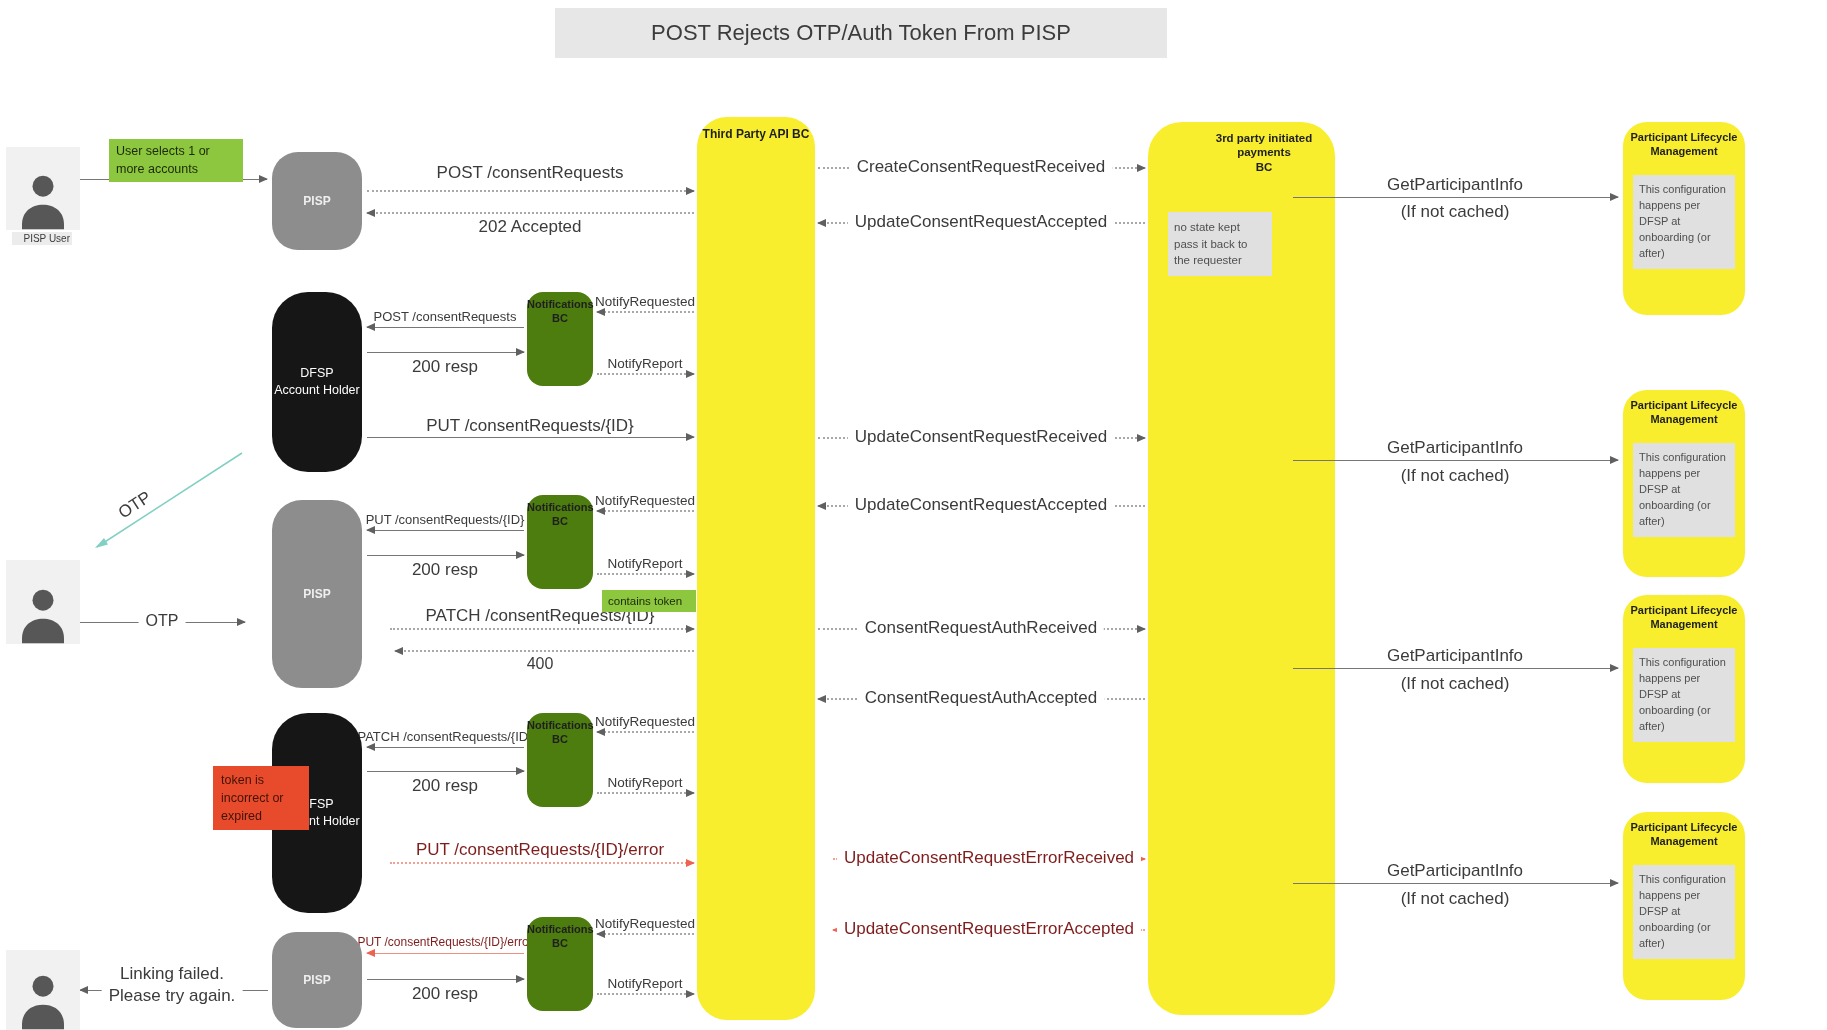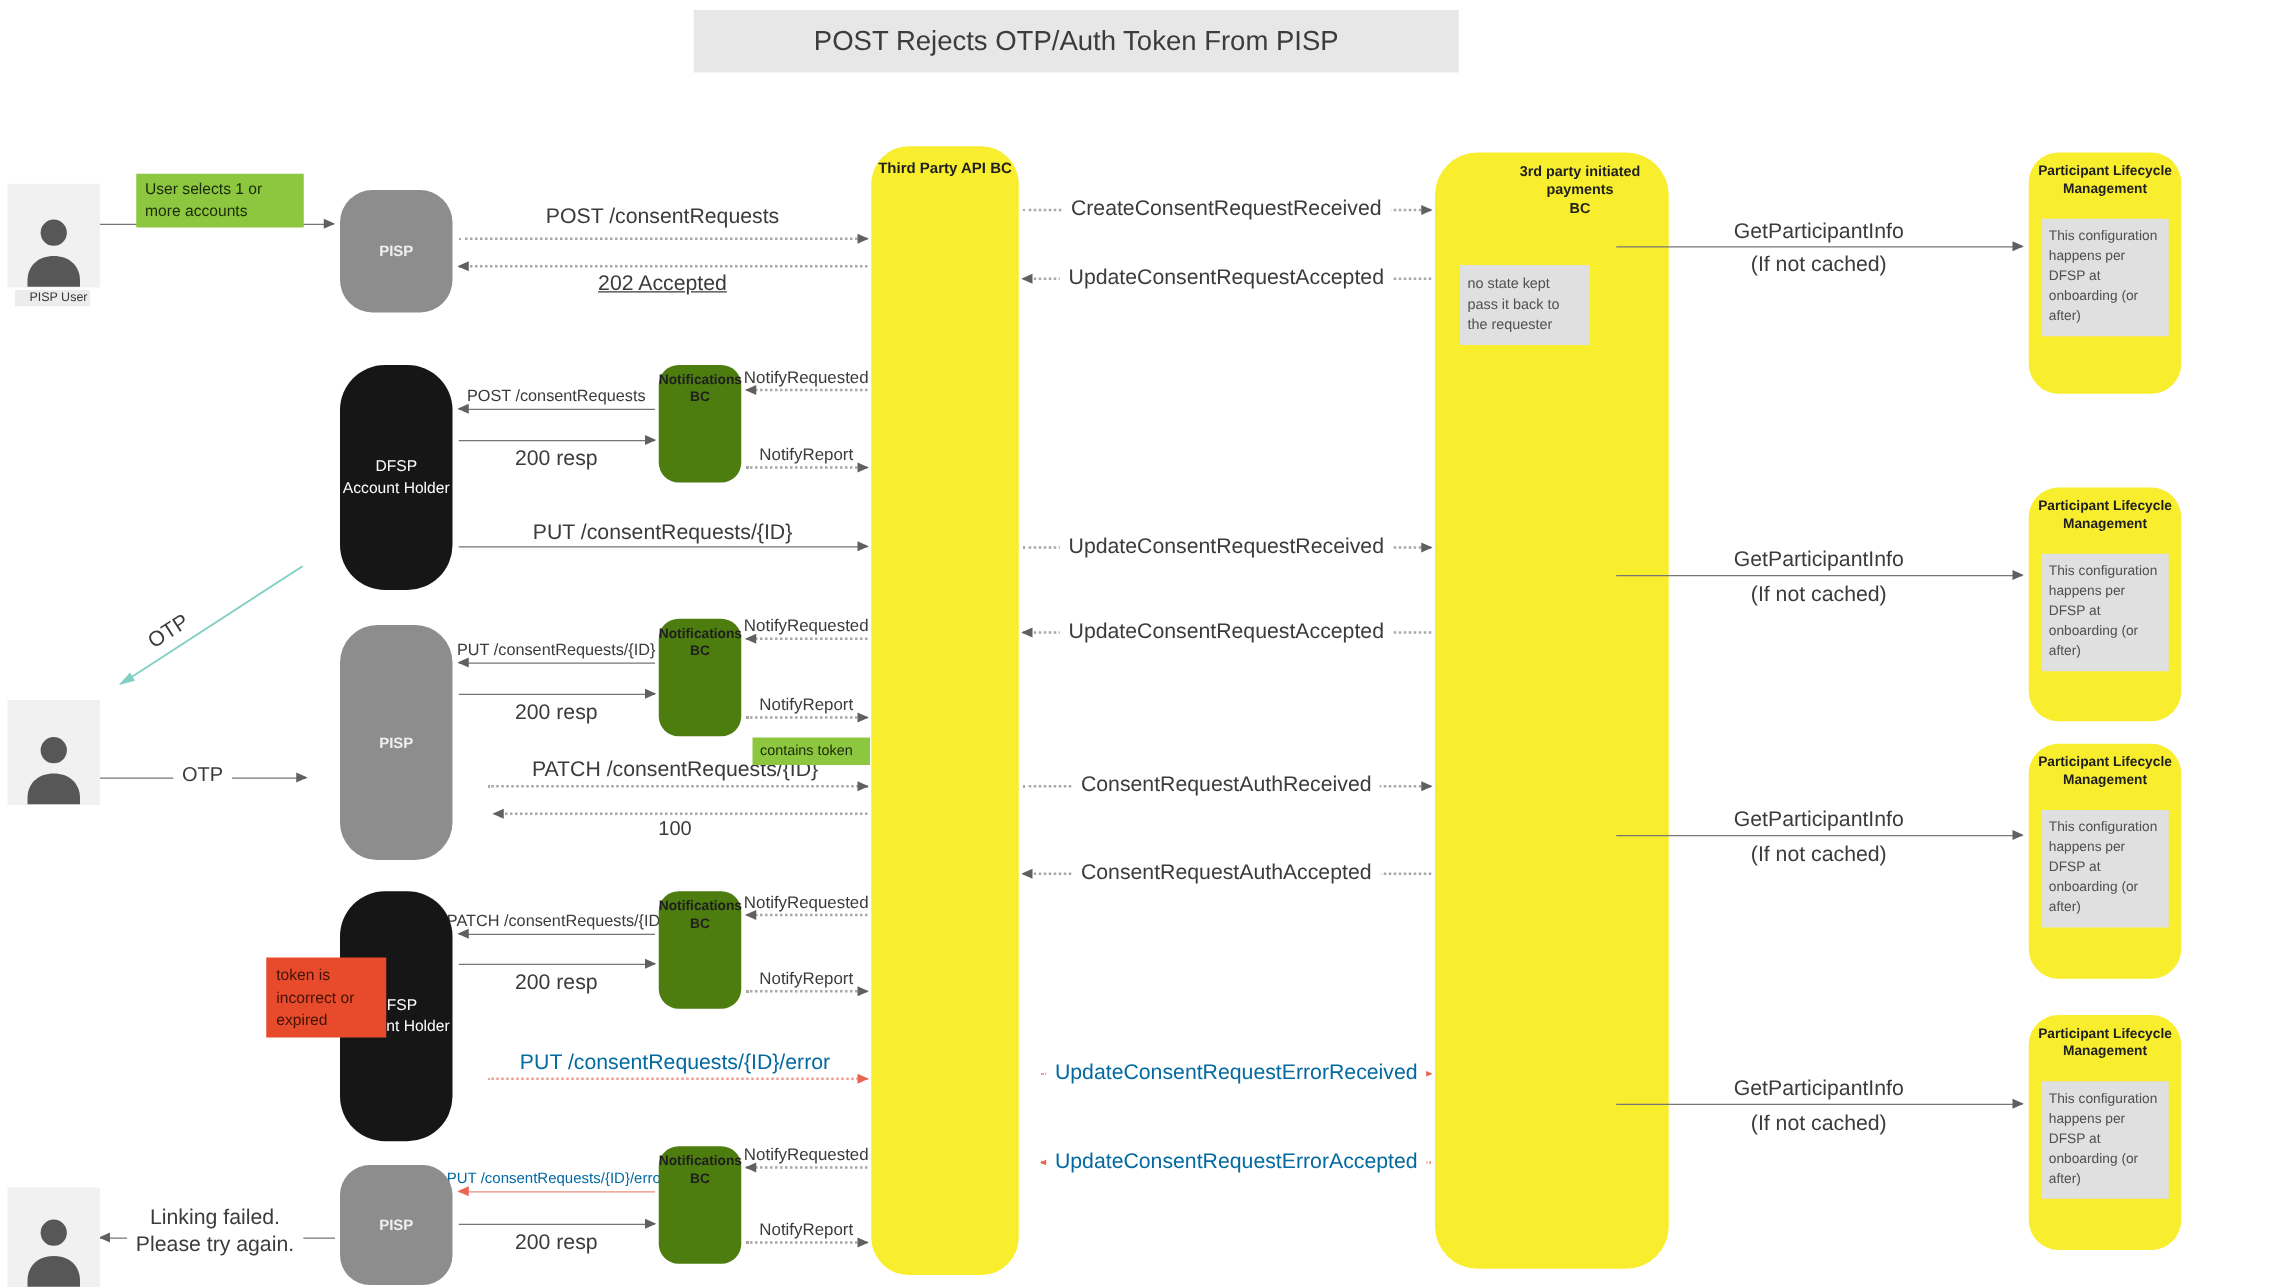--- a/index.html
+++ b/index.html
@@ -35,21 +35,21 @@
   .r::after{content:"";position:absolute;right:-1px;top:-5px;width:0;height:0;
             border-left:9px solid #606060;border-top:4px solid transparent;border-bottom:4px solid transparent;}
   .l::before{content:"";position:absolute;left:-1px;top:-5px;width:0;height:0;
             border-right:9px solid #606060;border-top:4px solid transparent;border-bottom:4px solid transparent;}
   .redarrow.r::after{border-left-color:#ec6450;}
   .redarrow.l::before{border-right-color:#ec6450;}
   
   .lbl{position:absolute;z-index:3;color:#3b3b3b;text-align:center;white-space:nowrap;
        transform:translateX(-50%);line-height:1.3;}
   .onln{background:#fff;padding:0 7px;}
-  .red{color:#0369a1;}
+  .red{color:#7f1d1d;}
   .big{font-size:17px;}
   .md{font-size:13.5px;}
   .sm{font-size:13px;}
   .xs{font-size:12px;}
   
   .person{position:absolute;z-index:4;left:6px;width:74px;}
   .pbg{background:#f1f1f1;display:flex;align-items:flex-end;justify-content:center;overflow:hidden;}
   .pchip{background:#ececec;font-size:10px;color:#3b3b3b;text-align:right;margin-top:2px;
          padding:1px 2px;width:56px;margin-left:6px;}
   svg{display:block;}
@@ -179,21 +179,21 @@
   <div class="green" style="left:602px;top:590px;width:82px;font-size:11.5px;padding:3px 6px;">contains token</div>
 
   <div class="rednote" style="left:213px;top:766px;width:80px;font-size:12.5px;padding:5px 8px;">token is incorrect or expired</div>
 
   <div class="arr sol r" style="left:80px;top:179px;width:187px;"></div>
 
   <div class="lbl big" style="left:530px;top:162px;">POST /consentRequests</div>
   <div class="arr dot r" style="left:367px;top:190px;width:327px;"></div>
 
   <div class="arr dot l" style="left:367px;top:212px;width:327px;"></div>
-  <div class="lbl big" style="left:530px;top:216px;text-decoration:underline;">202 Accepted</div>
+  <div class="lbl big" style="left:530px;top:216px;">202 Accepted</div>
 
   <div class="arr dot r" style="left:818px;top:167px;width:327px;"></div>
   <div class="lbl big onln" style="left:981px;top:156px;">CreateConsentRequestReceived</div>
 
   <div class="arr dot l" style="left:818px;top:222px;width:327px;"></div>
   <div class="lbl big onln" style="left:981px;top:211px;">UpdateConsentRequestAccepted</div>
 
   <div class="lbl big" style="left:1455px;top:174px;">GetParticipantInfo</div>
   <div class="arr sol r" style="left:1293px;top:197px;width:325px;"></div>
   <div class="lbl big" style="left:1455px;top:201px;">(If not cached)</div>
@@ -240,21 +240,21 @@
   <div class="arr sol r" style="left:80px;top:622px;width:165px;"></div>
   <div class="lbl onln" style="left:162px;top:611px;font-size:16px;">OTP</div>
 
   <div class="lbl big" style="left:540px;top:605px;">PATCH /consentRequests/{ID}</div>
   <div class="arr dot r" style="left:390px;top:628px;width:304px;"></div>
 
   <div class="arr dot r" style="left:818px;top:628px;width:327px;"></div>
   <div class="lbl big onln" style="left:981px;top:617px;">ConsentRequestAuthReceived</div>
 
   <div class="arr dot l" style="left:395px;top:650px;width:299px;"></div>
-  <div class="lbl" style="left:540px;top:654px;font-size:16px;">100</div>
+  <div class="lbl" style="left:540px;top:654px;font-size:16px;">400</div>
 
   <div class="lbl big" style="left:1455px;top:645px;">GetParticipantInfo</div>
   <div class="arr sol r" style="left:1293px;top:668px;width:325px;"></div>
   <div class="lbl big" style="left:1455px;top:673px;">(If not cached)</div>
 
   <div class="arr dot l" style="left:818px;top:698px;width:327px;"></div>
   <div class="lbl big onln" style="left:981px;top:687px;">ConsentRequestAuthAccepted</div>
 
   <div class="lbl sm" style="left:445px;top:729px;">PATCH /consentRequests/{ID}</div>
   <div class="arr sol l" style="left:367px;top:747px;width:157px;"></div>

